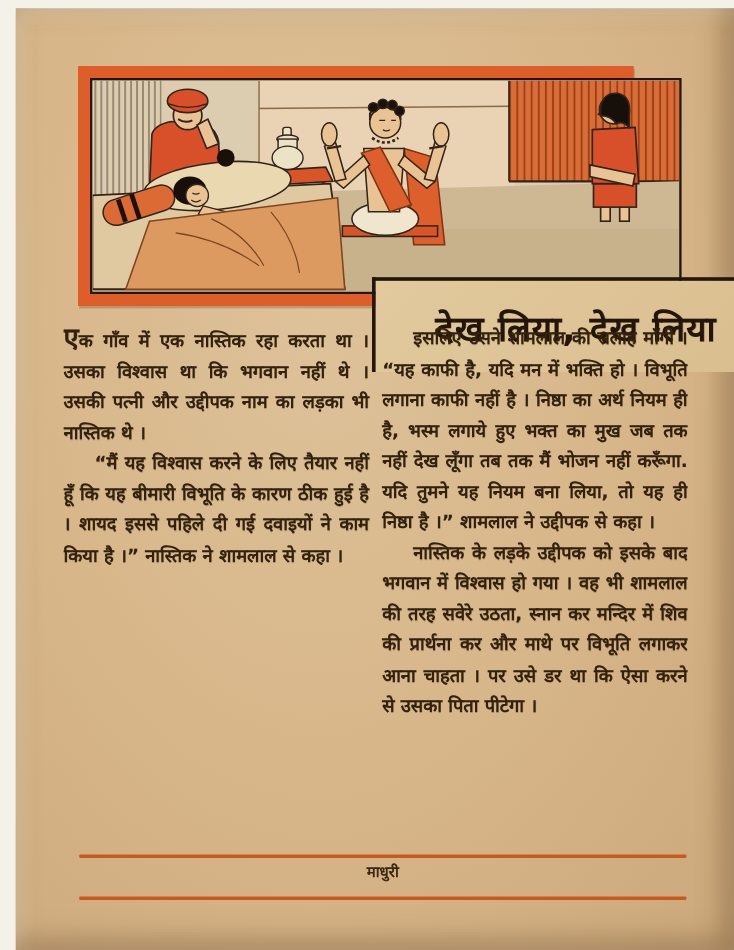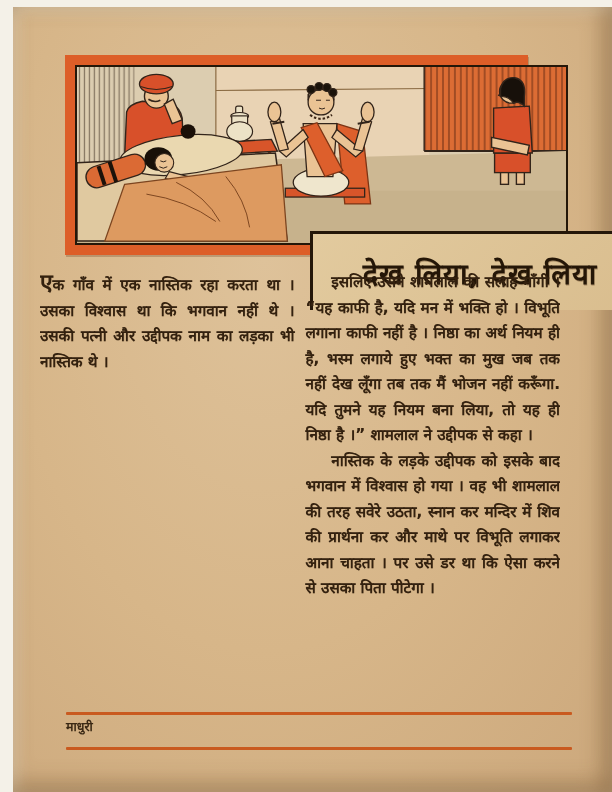--- a/index.html
+++ b/index.html
@@ -35,41 +35,41 @@
     border-top:3px solid #241709;border-left:3px solid #241709;
     display:flex;align-items:center;justify-content:center;
   }
   .title-box h1{
     margin:0;font-size:29px;font-weight:bold;color:#241607;
     letter-spacing:1px;white-space:nowrap;
     text-shadow:0.5px 0.5px 0 rgba(60,30,5,.35);
   }
   
   .columns{
-    position:absolute;left:27px;top:263px;width:520px;height:432px;
+    position:absolute;left:40px;top:263px;width:520px;height:432px;
     display:flex;gap:11px;overflow:hidden;
   }
   .col{
     flex:1 1 0;color:#33210f;font-size:15.2px;line-height:25.5px;
     text-align:justify;font-weight:600;
     text-shadow:0.3px 0.3px 0 rgba(70,40,10,.25);
   }
   .col p{margin:0;}
   .col p.indent{text-indent:1.7em;}
   .col p.lead::first-letter{font-size:1.5em;font-weight:800;}
   
   .footer-rule{
     position:absolute;left:53px;width:506px;height:3px;background:#c95a1f;
     border-radius:1px;
   }
   .rule-top{top:705px;}
   .rule-bottom{top:740px;}
   .magazine{
     position:absolute;left:53px;top:711px;width:506px;
-    font-size:12.5px;font-weight:600;color:#3a2814;
+    text-align:center;font-size:12.5px;font-weight:600;color:#3a2814;
   }
 </style>
 </head>
 <body>
 
 <div class="paper">
 
   <div class="frame">
     <div class="artwork">
       <svg viewBox="0 0 493 180" preserveAspectRatio="none">
@@ -171,20 +171,21 @@
     </div>
 
     <div class="title-box">
       <h1>देख लिया, देख लिया</h1>
     </div>
   </div>
 
   <div class="columns">
     <div class="col">
       <p class="lead">एक गाँव में एक नास्तिक रहा करता था । उसका विश्वास था कि भगवान नहीं थे ।  उसकी पत्नी और उद्दीपक नाम का लड़का भी नास्तिक थे ।</p>
+      <p class="indent">“मैं यह विश्वास करने के लिए तैयार नहीं हूँ कि यह बीमारी विभूति के कारण ठीक हुई है ।  शायद इससे पहिले दी गई दवाइयों ने काम किया है ।” नास्तिक ने शामलाल से कहा ।</p>
     </div>
     <div class="col">
       <p class="indent">इसलिए उसने शामलाल की सलाह माँगी ।  “यह काफी है, यदि मन में भक्ति हो ।  विभूति लगाना काफी नहीं है ।  निष्ठा का अर्थ नियम ही है, भस्म लगाये हुए भक्त का मुख जब तक नहीं देख लूँगा तब तक मैं भोजन नहीं करूँगा. यदि तुमने यह नियम बना लिया, तो यह ही निष्ठा है ।”  शामलाल ने उद्दीपक से कहा ।</p>
       <p class="indent">नास्तिक के लड़के उद्दीपक को इसके बाद भगवान में विश्वास हो गया ।  वह भी शामलाल की तरह सवेरे उठता, स्नान कर मन्दिर में शिव की प्रार्थना कर और माथे पर विभूति लगाकर आना चाहता ।  पर उसे डर था कि ऐसा करने से उसका पिता पीटेगा ।</p>
     </div>
   </div>
 
   <div class="footer-rule rule-top"></div>
   <div class="magazine">माधुरी</div>
   <div class="footer-rule rule-bottom"></div>

